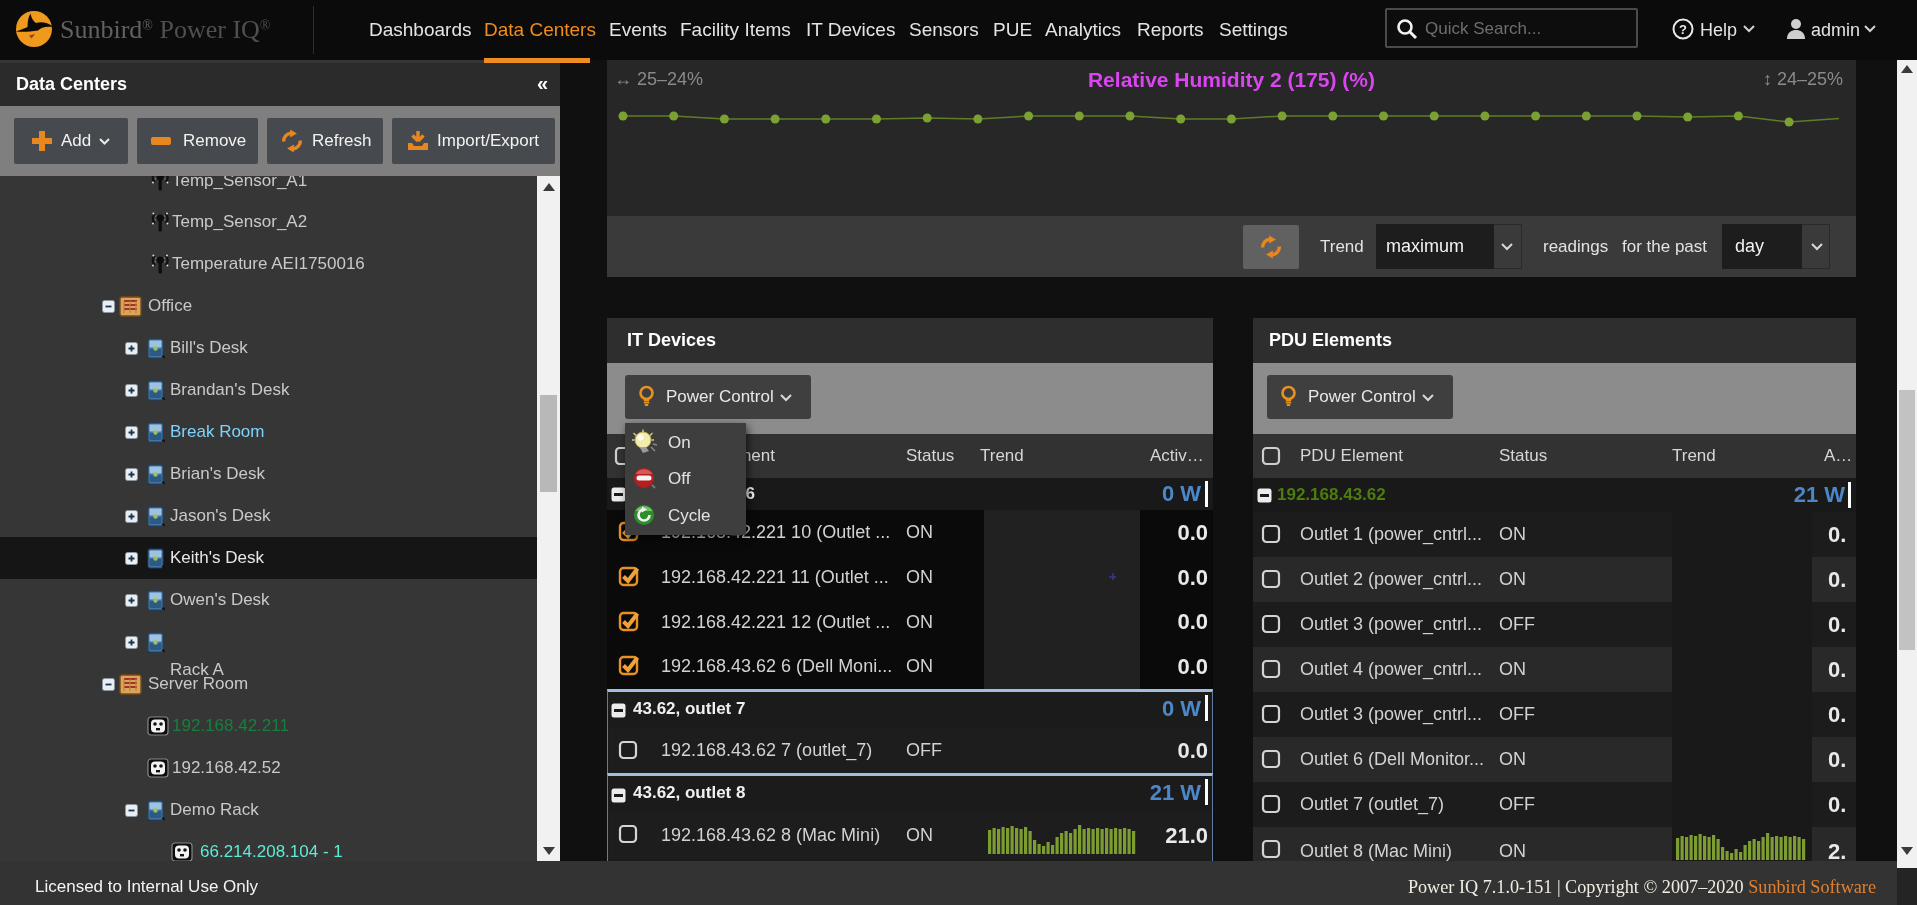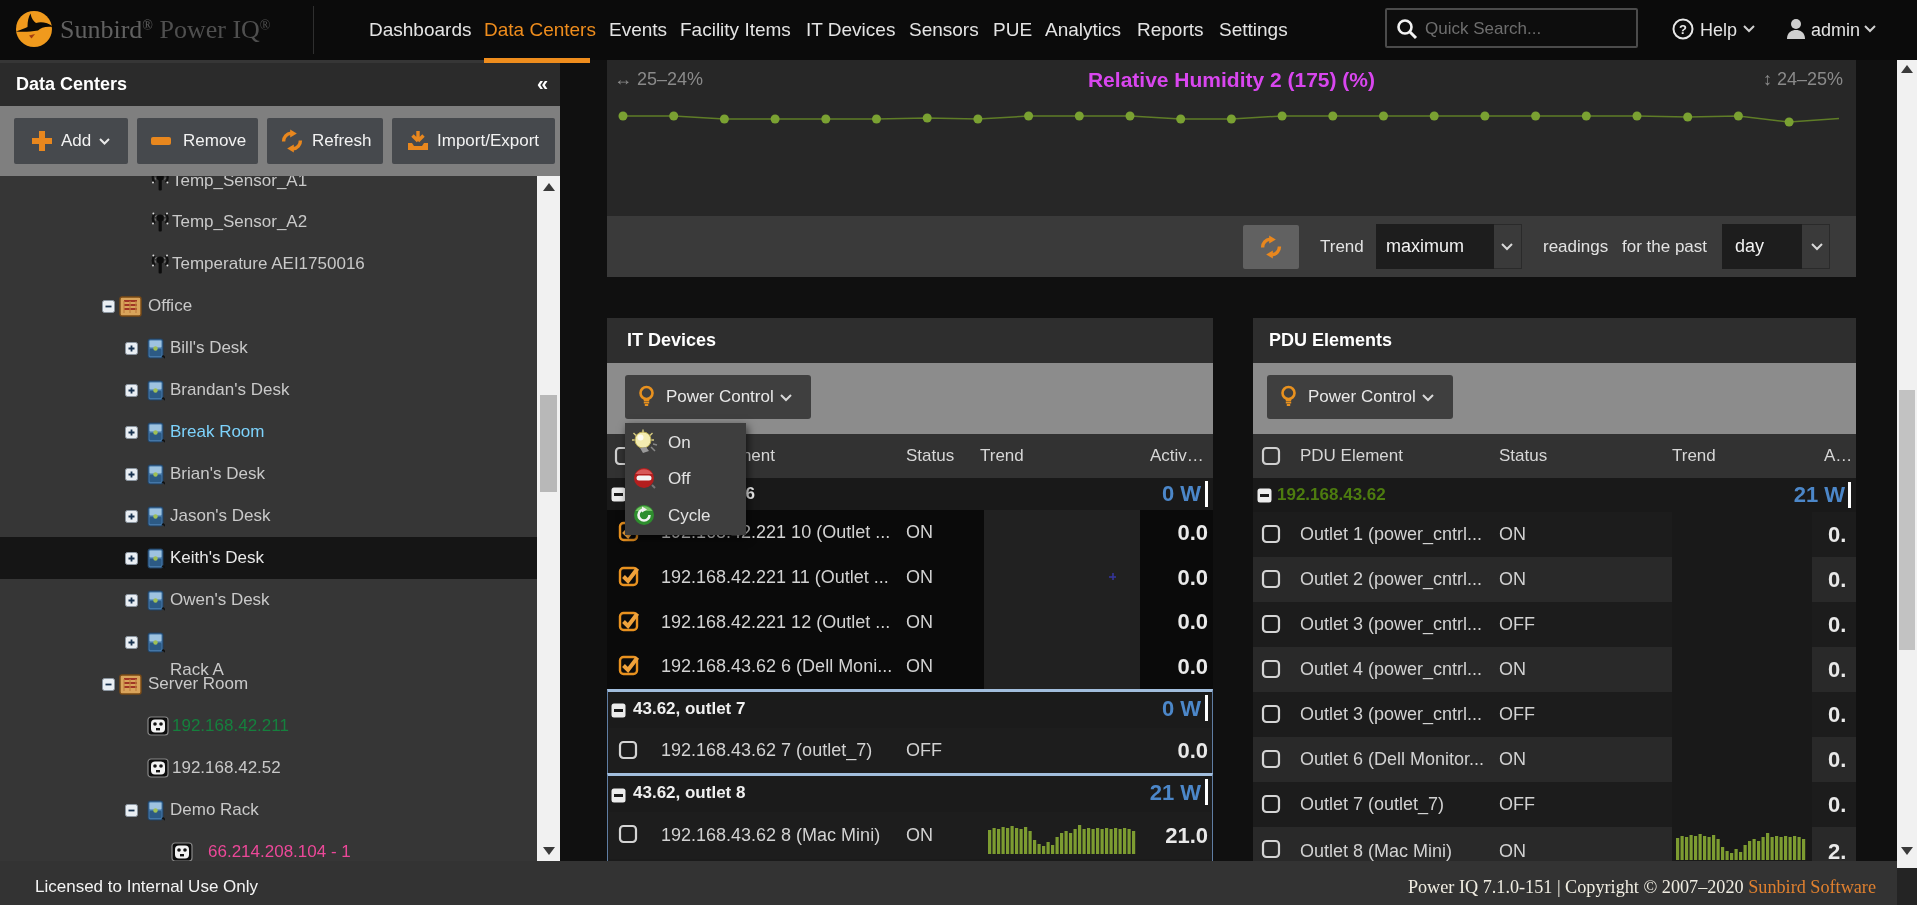--- a/index.html
+++ b/index.html
@@ -284,21 +284,21 @@
         <path d="M17 17 q3 1 1.5 4 q0 -2 -3 -2 Z" fill="#101010"></path>
       </svg>
     <div class="tree-lbl" style="left:170px;top:634px;color:#c9c9c9;">Demo Rack</div>
     <svg class="abs" style="left:171px;top:666px;" width="22" height="20" viewBox="0 0 22 20">
         <rect x="1" y="1" width="20" height="18" rx="3" fill="#0d0d0d" stroke="#888" stroke-width="1.2"></rect>
         <rect x="4" y="3.5" width="14" height="13" rx="4" fill="#f2f2f2"></rect>
         <circle cx="8" cy="8" r="1.8" fill="#111"></circle>
         <circle cx="14" cy="8" r="1.8" fill="#111"></circle>
         <rect x="9" y="12" width="4" height="2.4" fill="#111"></rect>
       </svg>
-    <div class="tree-lbl" style="left:208px;top:676px;color:#ec4899;">66.214.208.104 - 1</div>
+    <div class="tree-lbl" style="left:200px;top:676px;color:#5eead4;">66.214.208.104 - 1</div>
   </div>
 
   <div class="abs" style="left:537px;top:176px;width:23px;height:685px;background:#f1f1f1;"></div>
   <svg class="abs" style="left:542px;top:182px;" width="14" height="10" viewBox="0 0 14 10">
       <path d="M7 1 L13 9 L1 9 Z" fill="#3a3a3a"></path>
     </svg>
   <svg class="abs" style="left:542px;top:846px;" width="14" height="10" viewBox="0 0 14 10">
       <path d="M1 1 L13 1 L7 9 Z" fill="#3a3a3a"></path>
     </svg>
   <div class="abs" style="left:540px;top:395px;width:17px;height:97px;background:#b8b8b8;"></div>

